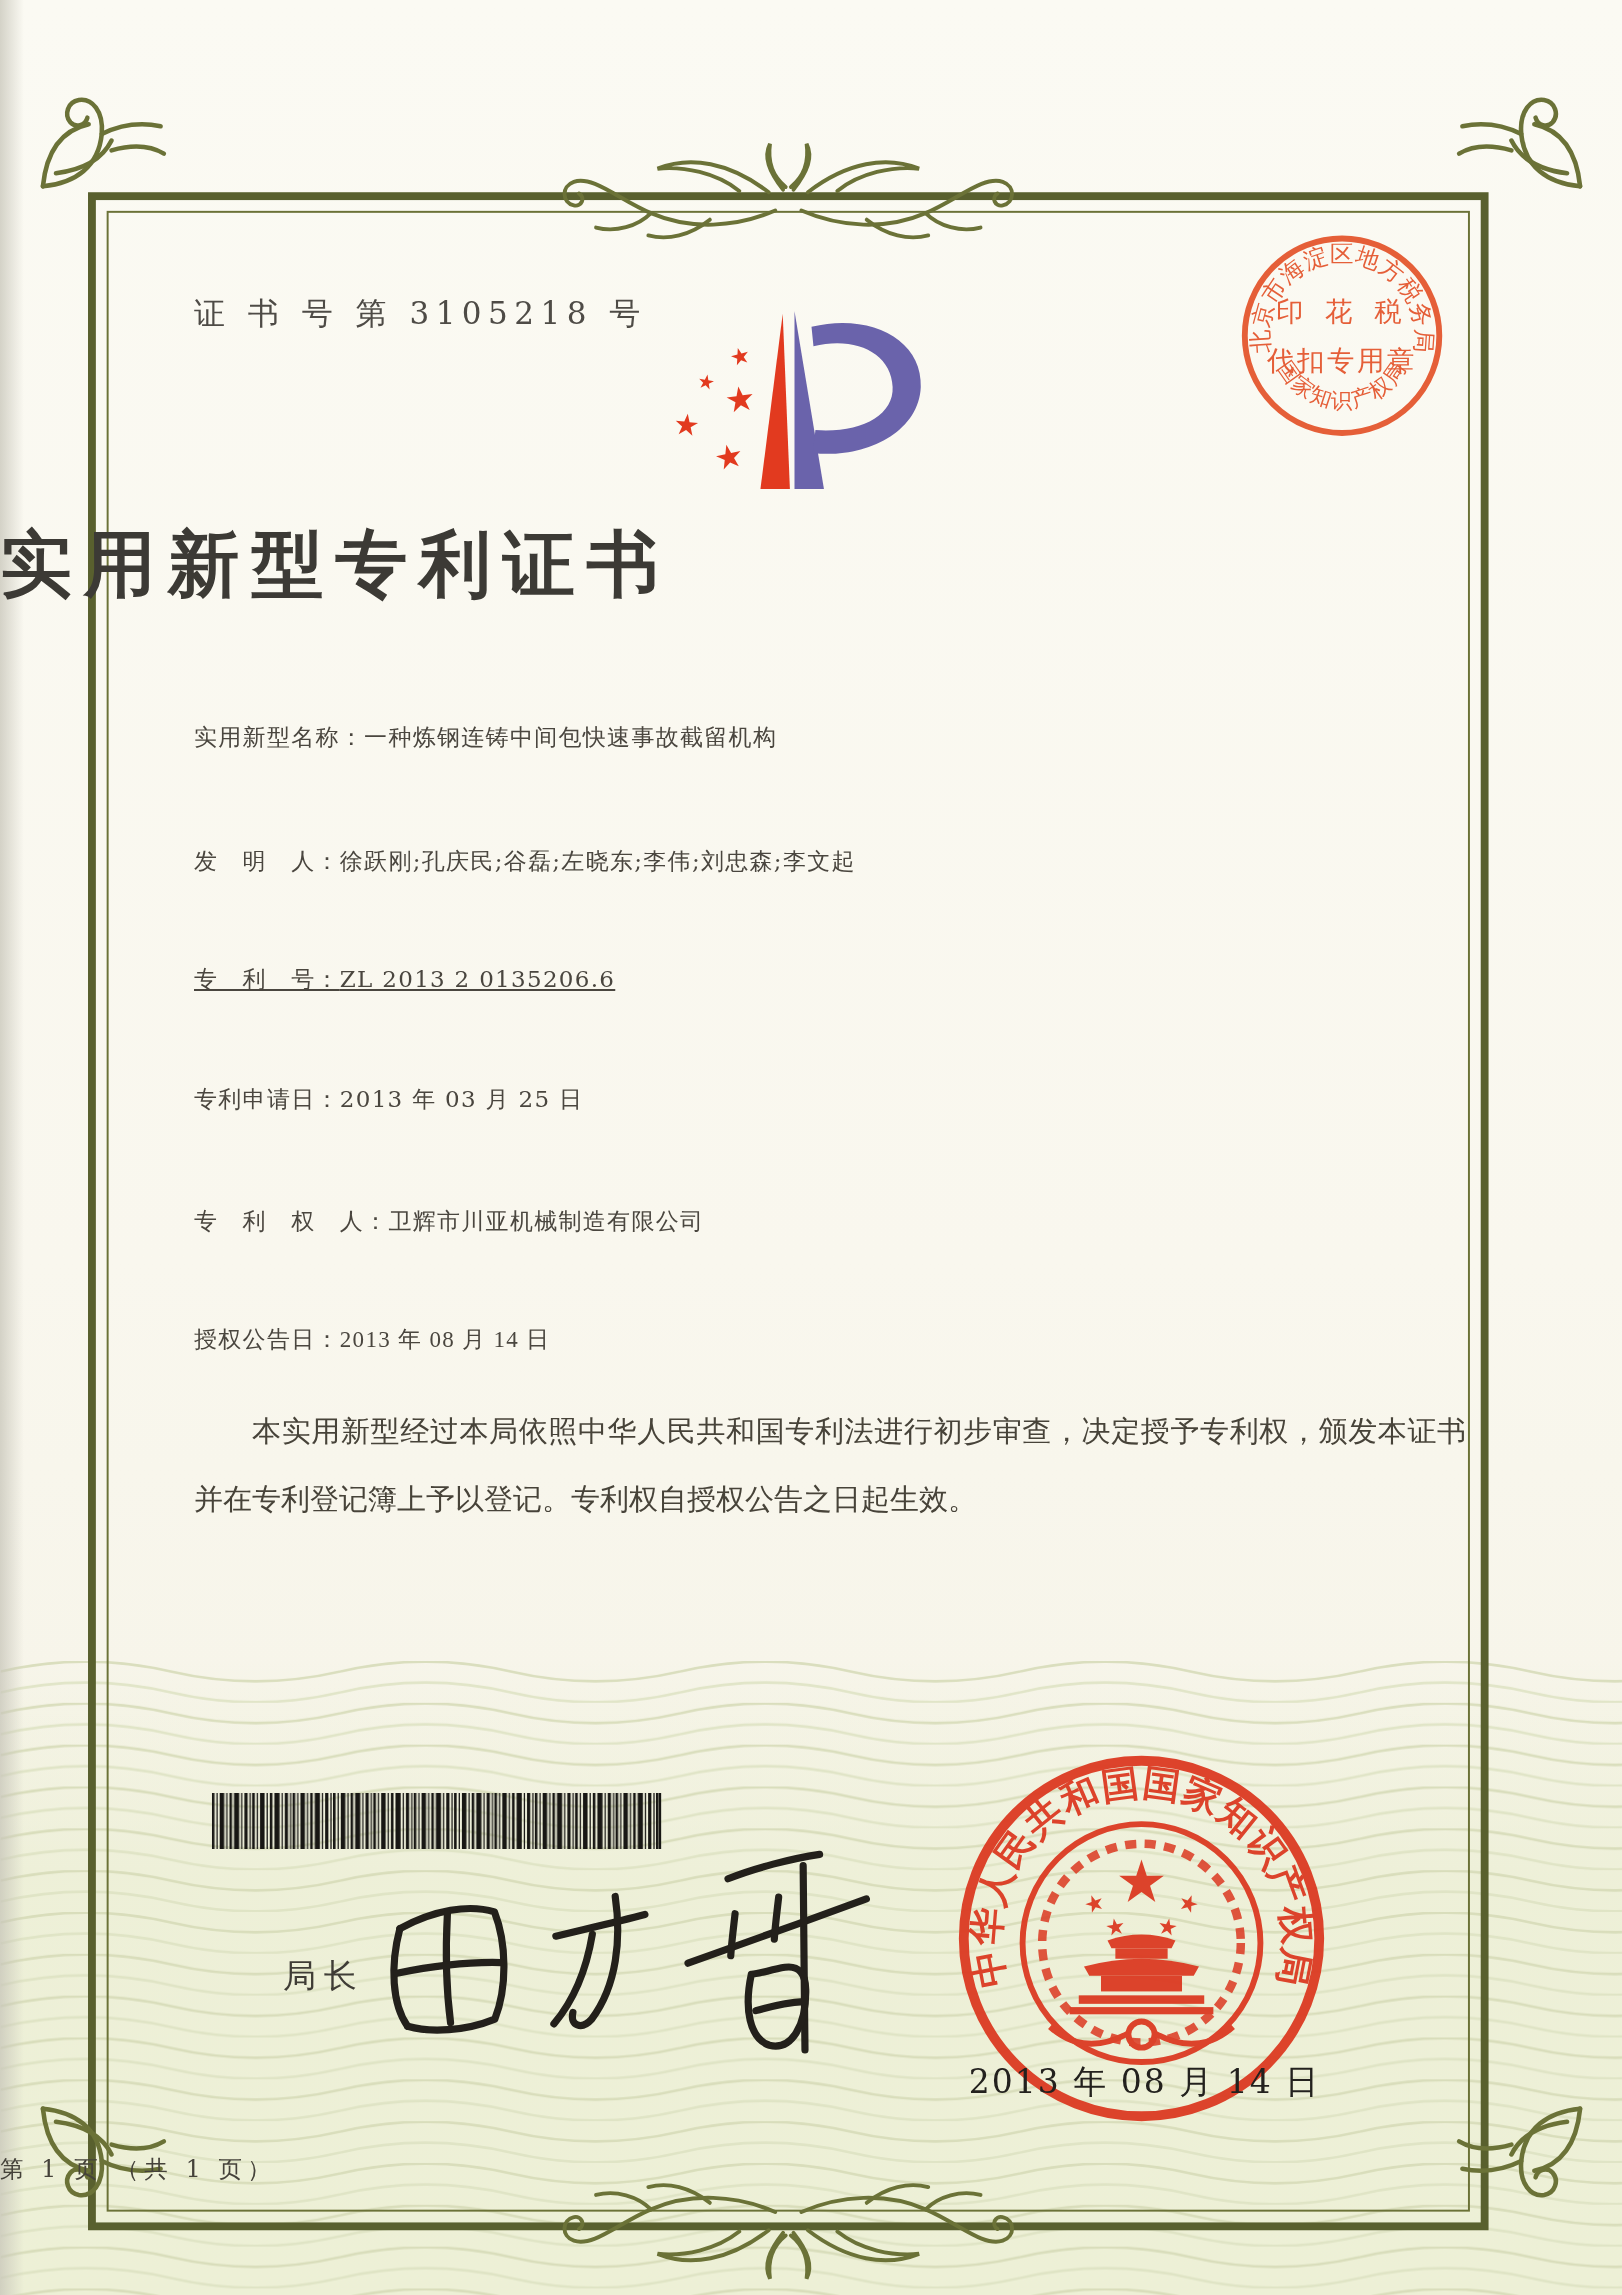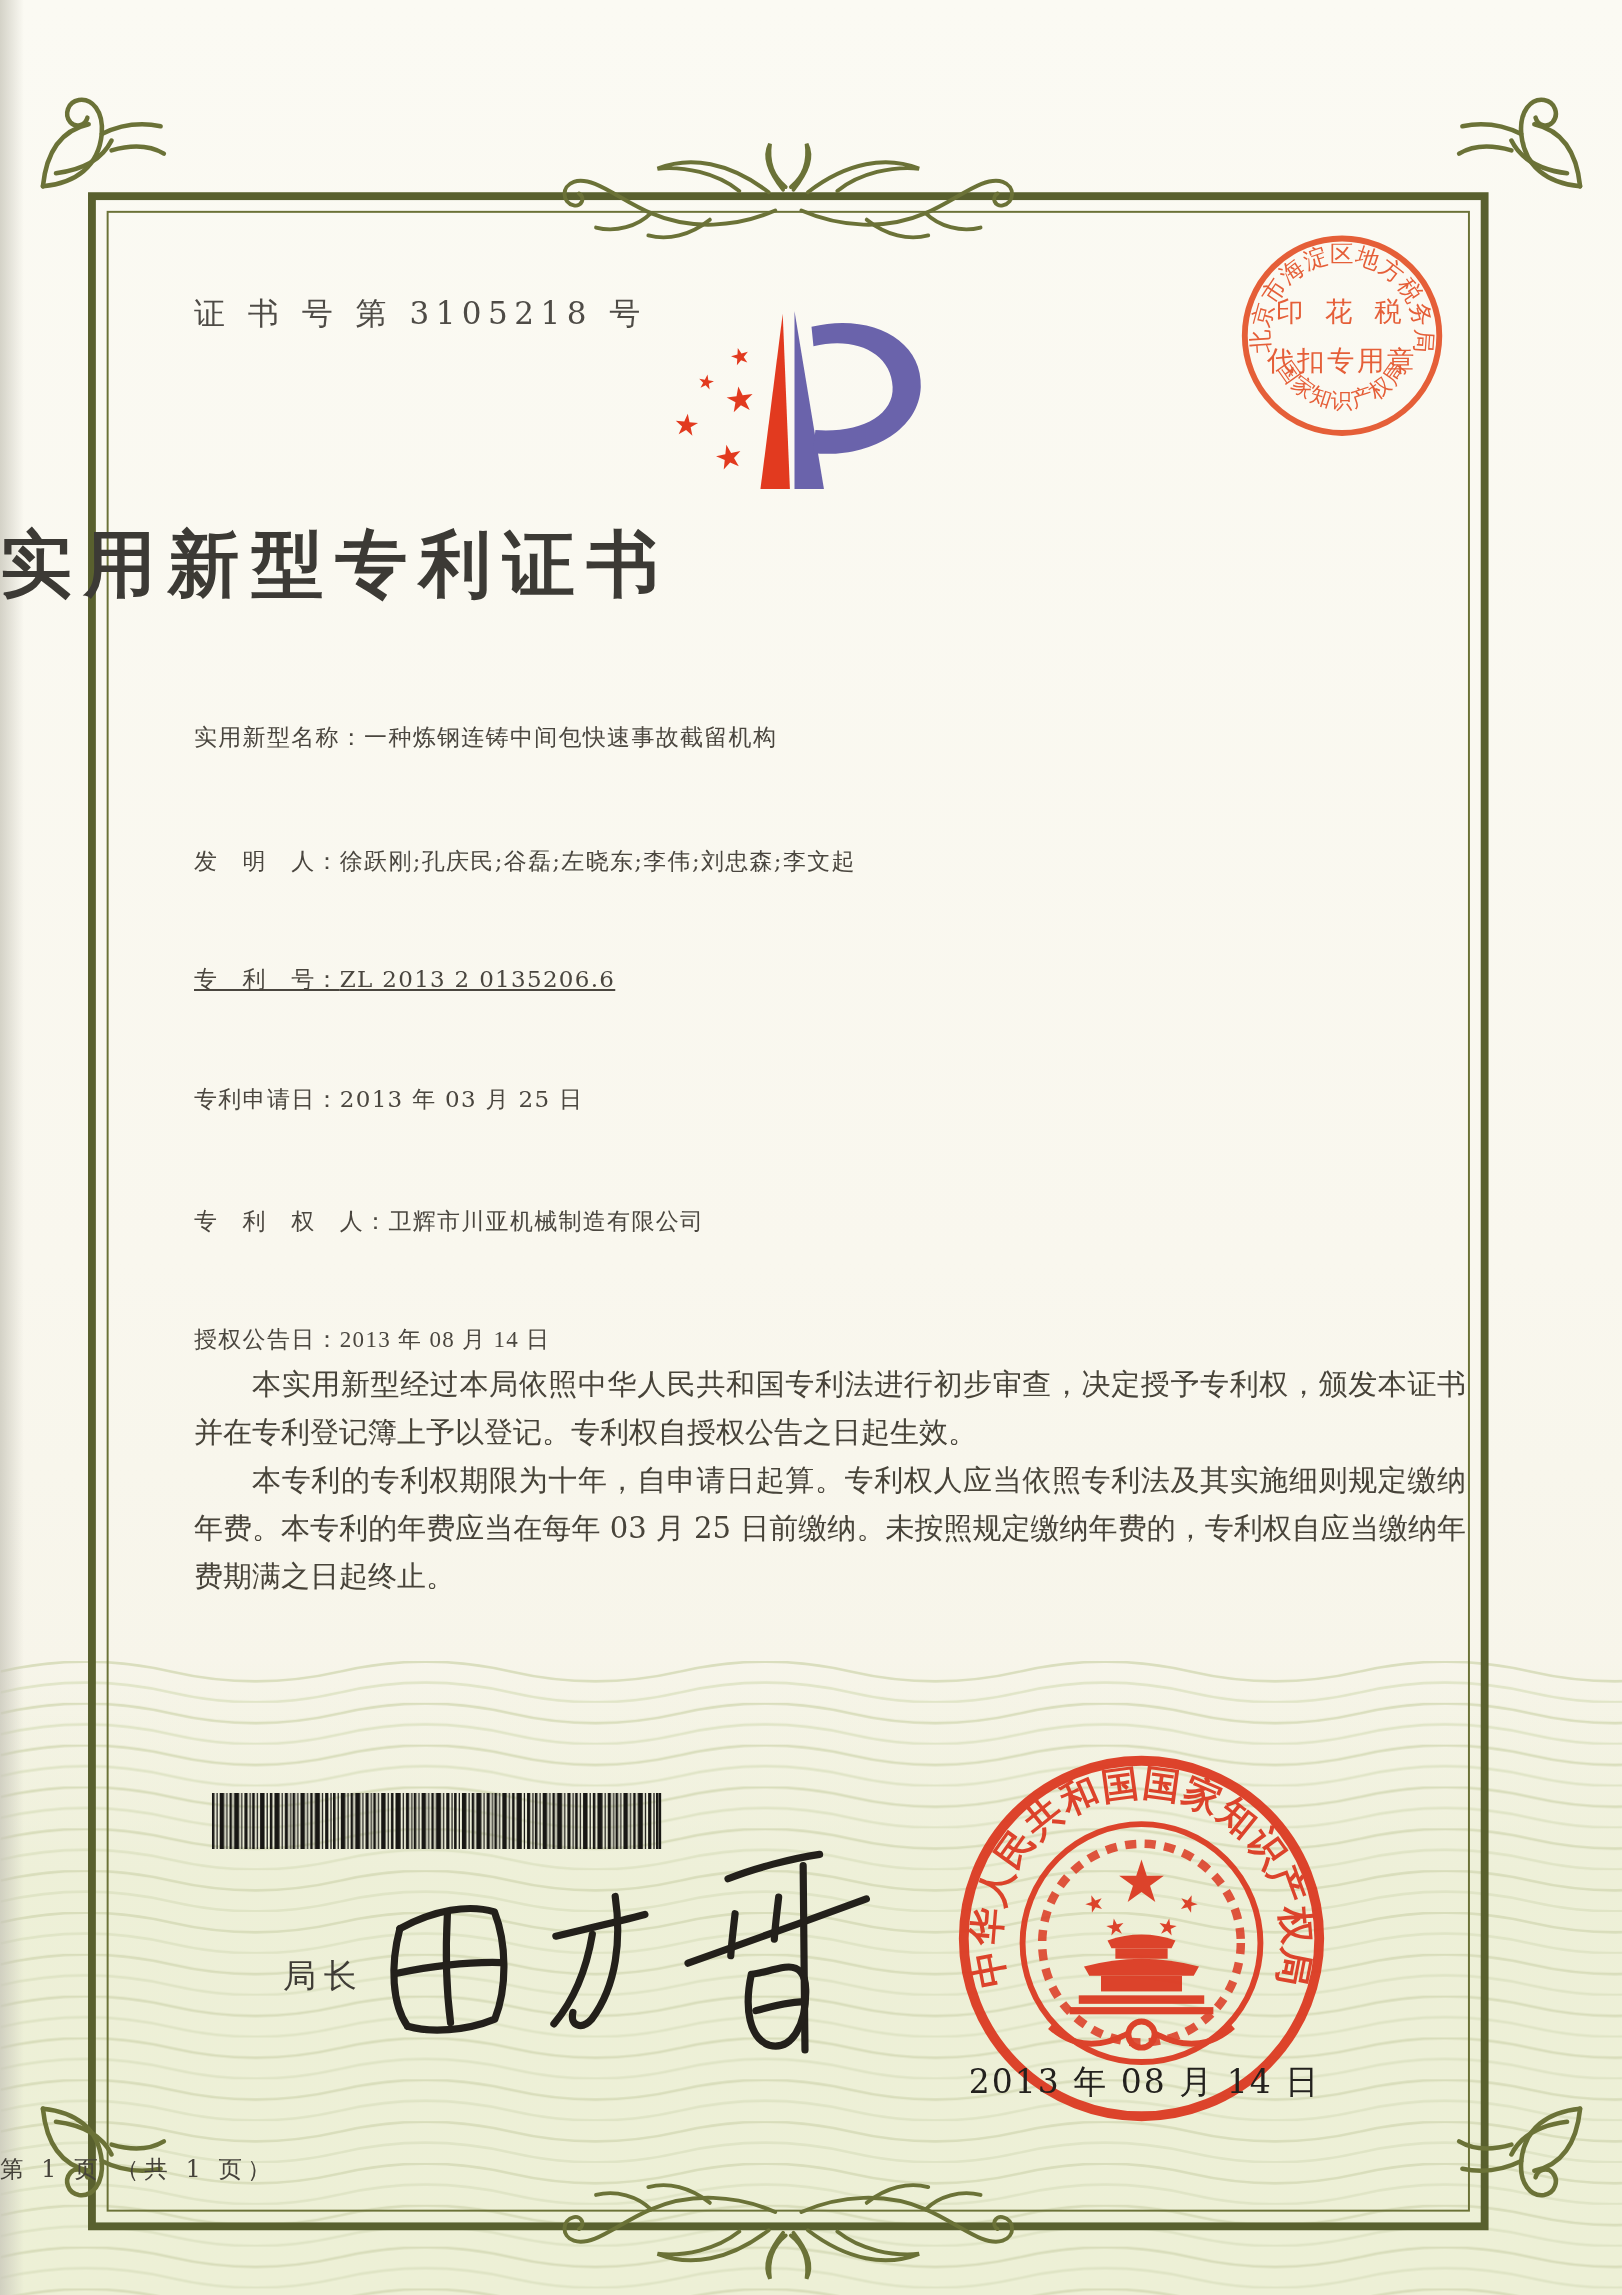--- a/index.html
+++ b/index.html
@@ -17,22 +17,22 @@
   .wave-band svg{position:absolute;inset:0;}
   .frame-svg{position:absolute;left:0;top:0;width:1623px;height:2295px;}
   .cert-no{position:absolute;left:194px;top:293px;font-size:31px;letter-spacing:6.5px;color:#4e4b46;}
   .title{position:absolute;left:0;top:517px;width:1294px;
     font-size:72px;font-weight:bold;letter-spacing:11.8px;color:#3c3a35;}
   .logo-svg{position:absolute;left:661px;top:294px;width:301px;height:229px;}
   .tax-stamp-svg{position:absolute;left:1235px;top:226px;width:218px;height:222px;}
   .field-row{position:absolute;left:194px;font-size:23px;color:#4a463f;letter-spacing:1.3px;white-space:nowrap;}
   .row-name{top:722px;} .row-inventor{top:846px;} .row-patno{top:964px;text-decoration:underline;}
   .row-filing{top:1084px;} .row-patentee{top:1206px;} .row-grant{top:1324px;font-family:Liberation Serif, serif;}
-  .body-text{position:absolute;left:194px;top:1360px;width:1272px;
-    font-size:29px;line-height:48px;text-align:justify;color:#474339;}
+  .body-text{position:absolute;left:194px;top:1397px;width:1272px;
+    font-size:29px;line-height:68px;text-align:justify;color:#474339;}
   .body-text p{margin:0;text-indent:2em;}
   .barcode-svg{position:absolute;left:211px;top:1793px;width:451px;height:56px;}
   .director-label{position:absolute;left:283px;top:1954px;font-size:33px;letter-spacing:7.8px;color:#3f3c36;}
   .signature-svg{position:absolute;left:353px;top:1844px;width:543px;height:235px;}
   .seal-svg{position:absolute;left:952px;top:1749px;width:379px;height:379px;}
   .seal-date{position:absolute;left:968px;top:2060px;width:353px;text-align:center;
     font-size:33px;letter-spacing:2px;color:#23211e;}
   .footer{position:absolute;left:0;top:2153px;width:1556px;text-align:left;
     font-size:23.5px;letter-spacing:5.2px;color:#45423a;}
   .sr{position:absolute;width:0.7px;height:0.7px;overflow:hidden;clip-path:inset(50%);}
@@ -141,21 +141,20 @@
 </div>
 <div class="field-row row-patentee">
   <span>专　利　权　人：</span><span>卫辉市川亚机械制造有限公司</span>
 </div>
 <div class="field-row row-grant">
   <span>授权公告日：</span><span>2013 年 08 月 14 日</span>
 </div>
 
 <div class="body-text">
   <p>本实用新型经过本局依照中华人民共和国专利法进行初步审查，决定授予专利权，颁发本证书并在专利登记簿上予以登记。专利权自授权公告之日起生效。</p>
-  <p>本专利的专利权期限为十年，自申请日起算。专利权人应当依照专利法及其实施细则规定缴纳年费。本专利的年费应当在每年 03 月 25 日前缴纳。未按照规定缴纳年费的，专利权自应当缴纳年费期满之日起终止。</p>
 </div>
 
 <svg class="barcode-svg" viewBox="0 0 690 86" xmlns="http://www.w3.org/2000/svg">
   <defs>
     <pattern id="bc" width="62" height="86" patternUnits="userSpaceOnUse">
       <g fill="#181714">
         <rect x="0" width="4" height="86"></rect>
           <rect x="7" width="2" height="86"></rect>
         <rect x="12" width="7" height="86"></rect>
           <rect x="22" width="2" height="86"></rect>

